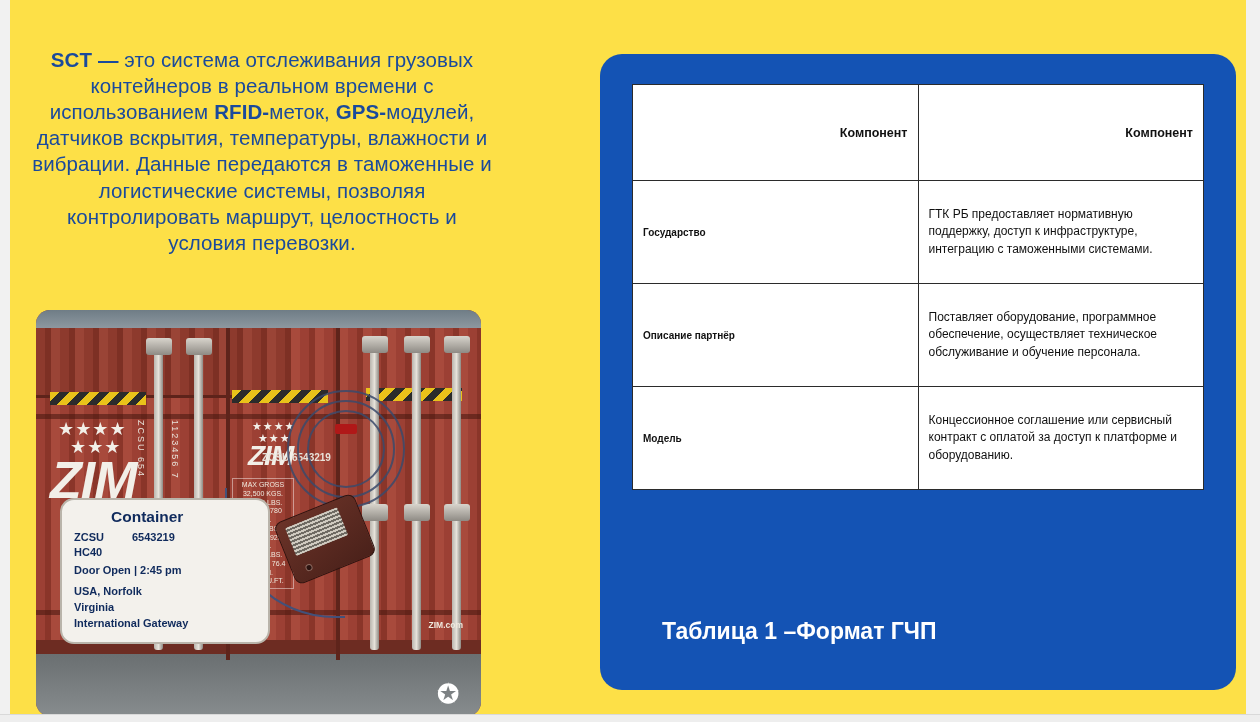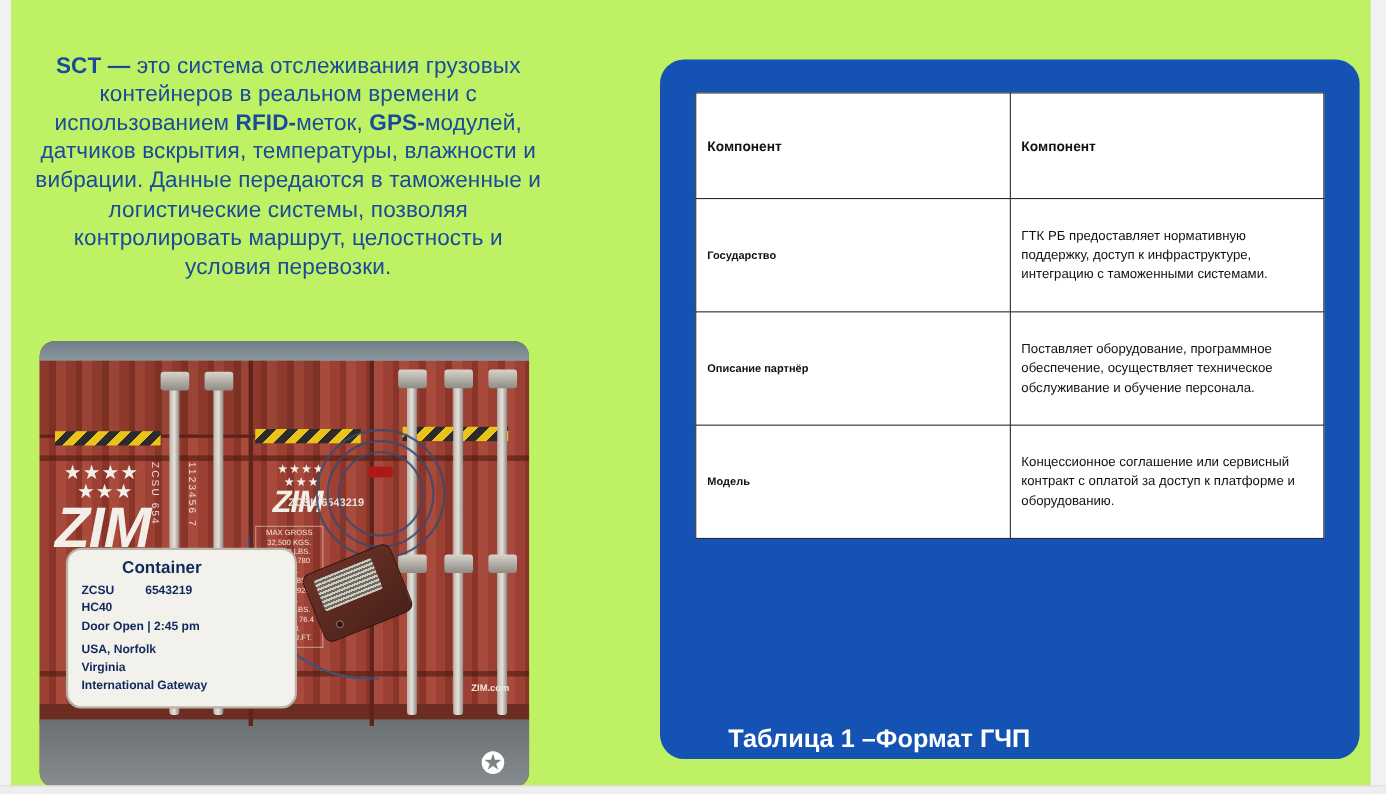--- a/index.html
+++ b/index.html
@@ -6,21 +6,21 @@
   html, body {
     margin: 0; padding: 0;
     width: 1260px; height: 722px;
     background: #ffffff;
     font-family: "Liberation Sans", sans-serif;
     overflow: hidden;
   }
   .slide {
     position: relative;
     width: 1260px; height: 722px;
-    background: #bef264;
+    background: #fde047;
   }
   .edge-strip {
     position: absolute; left: 0; top: 0;
     width: 10px; height: 722px;
     background: #f1f1f1;
   }
   .edge-strip-right {
     position: absolute; right: 0; top: 0;
     width: 14px; height: 722px;
     background: #f1f1f1;
@@ -211,41 +211,41 @@
     background: #ffffff;
     table-layout: fixed;
   }
   table.ghp td, table.ghp th {
     border: 1px solid #2b2b2b;
     vertical-align: middle;
     padding: 8px 10px;
   }
   table.ghp thead th {
     height: 96px;
-    text-align: left;
+    text-align: right;
     font-size: 12.5px;
     font-weight: bold;
     color: #111;
   }
   table.ghp tbody td.comp {
     width: 47%;
     font-size: 10px;
     font-weight: bold;
     color: #111;
   }
   table.ghp tbody td.desc {
     font-size: 12px;
     line-height: 1.45;
     color: #111;
     font-weight: normal;
   }
   table.ghp tbody tr { height: 103px; }
   .panel-caption {
     position: absolute;
-    left: 62px; top: 604px;
+    left: 62px; top: 564px;
     color: #ffffff;
     font-size: 23px;
     font-weight: bold;
   }
 </style>
 </head>
 <body>
 
 <div class="slide">
 

